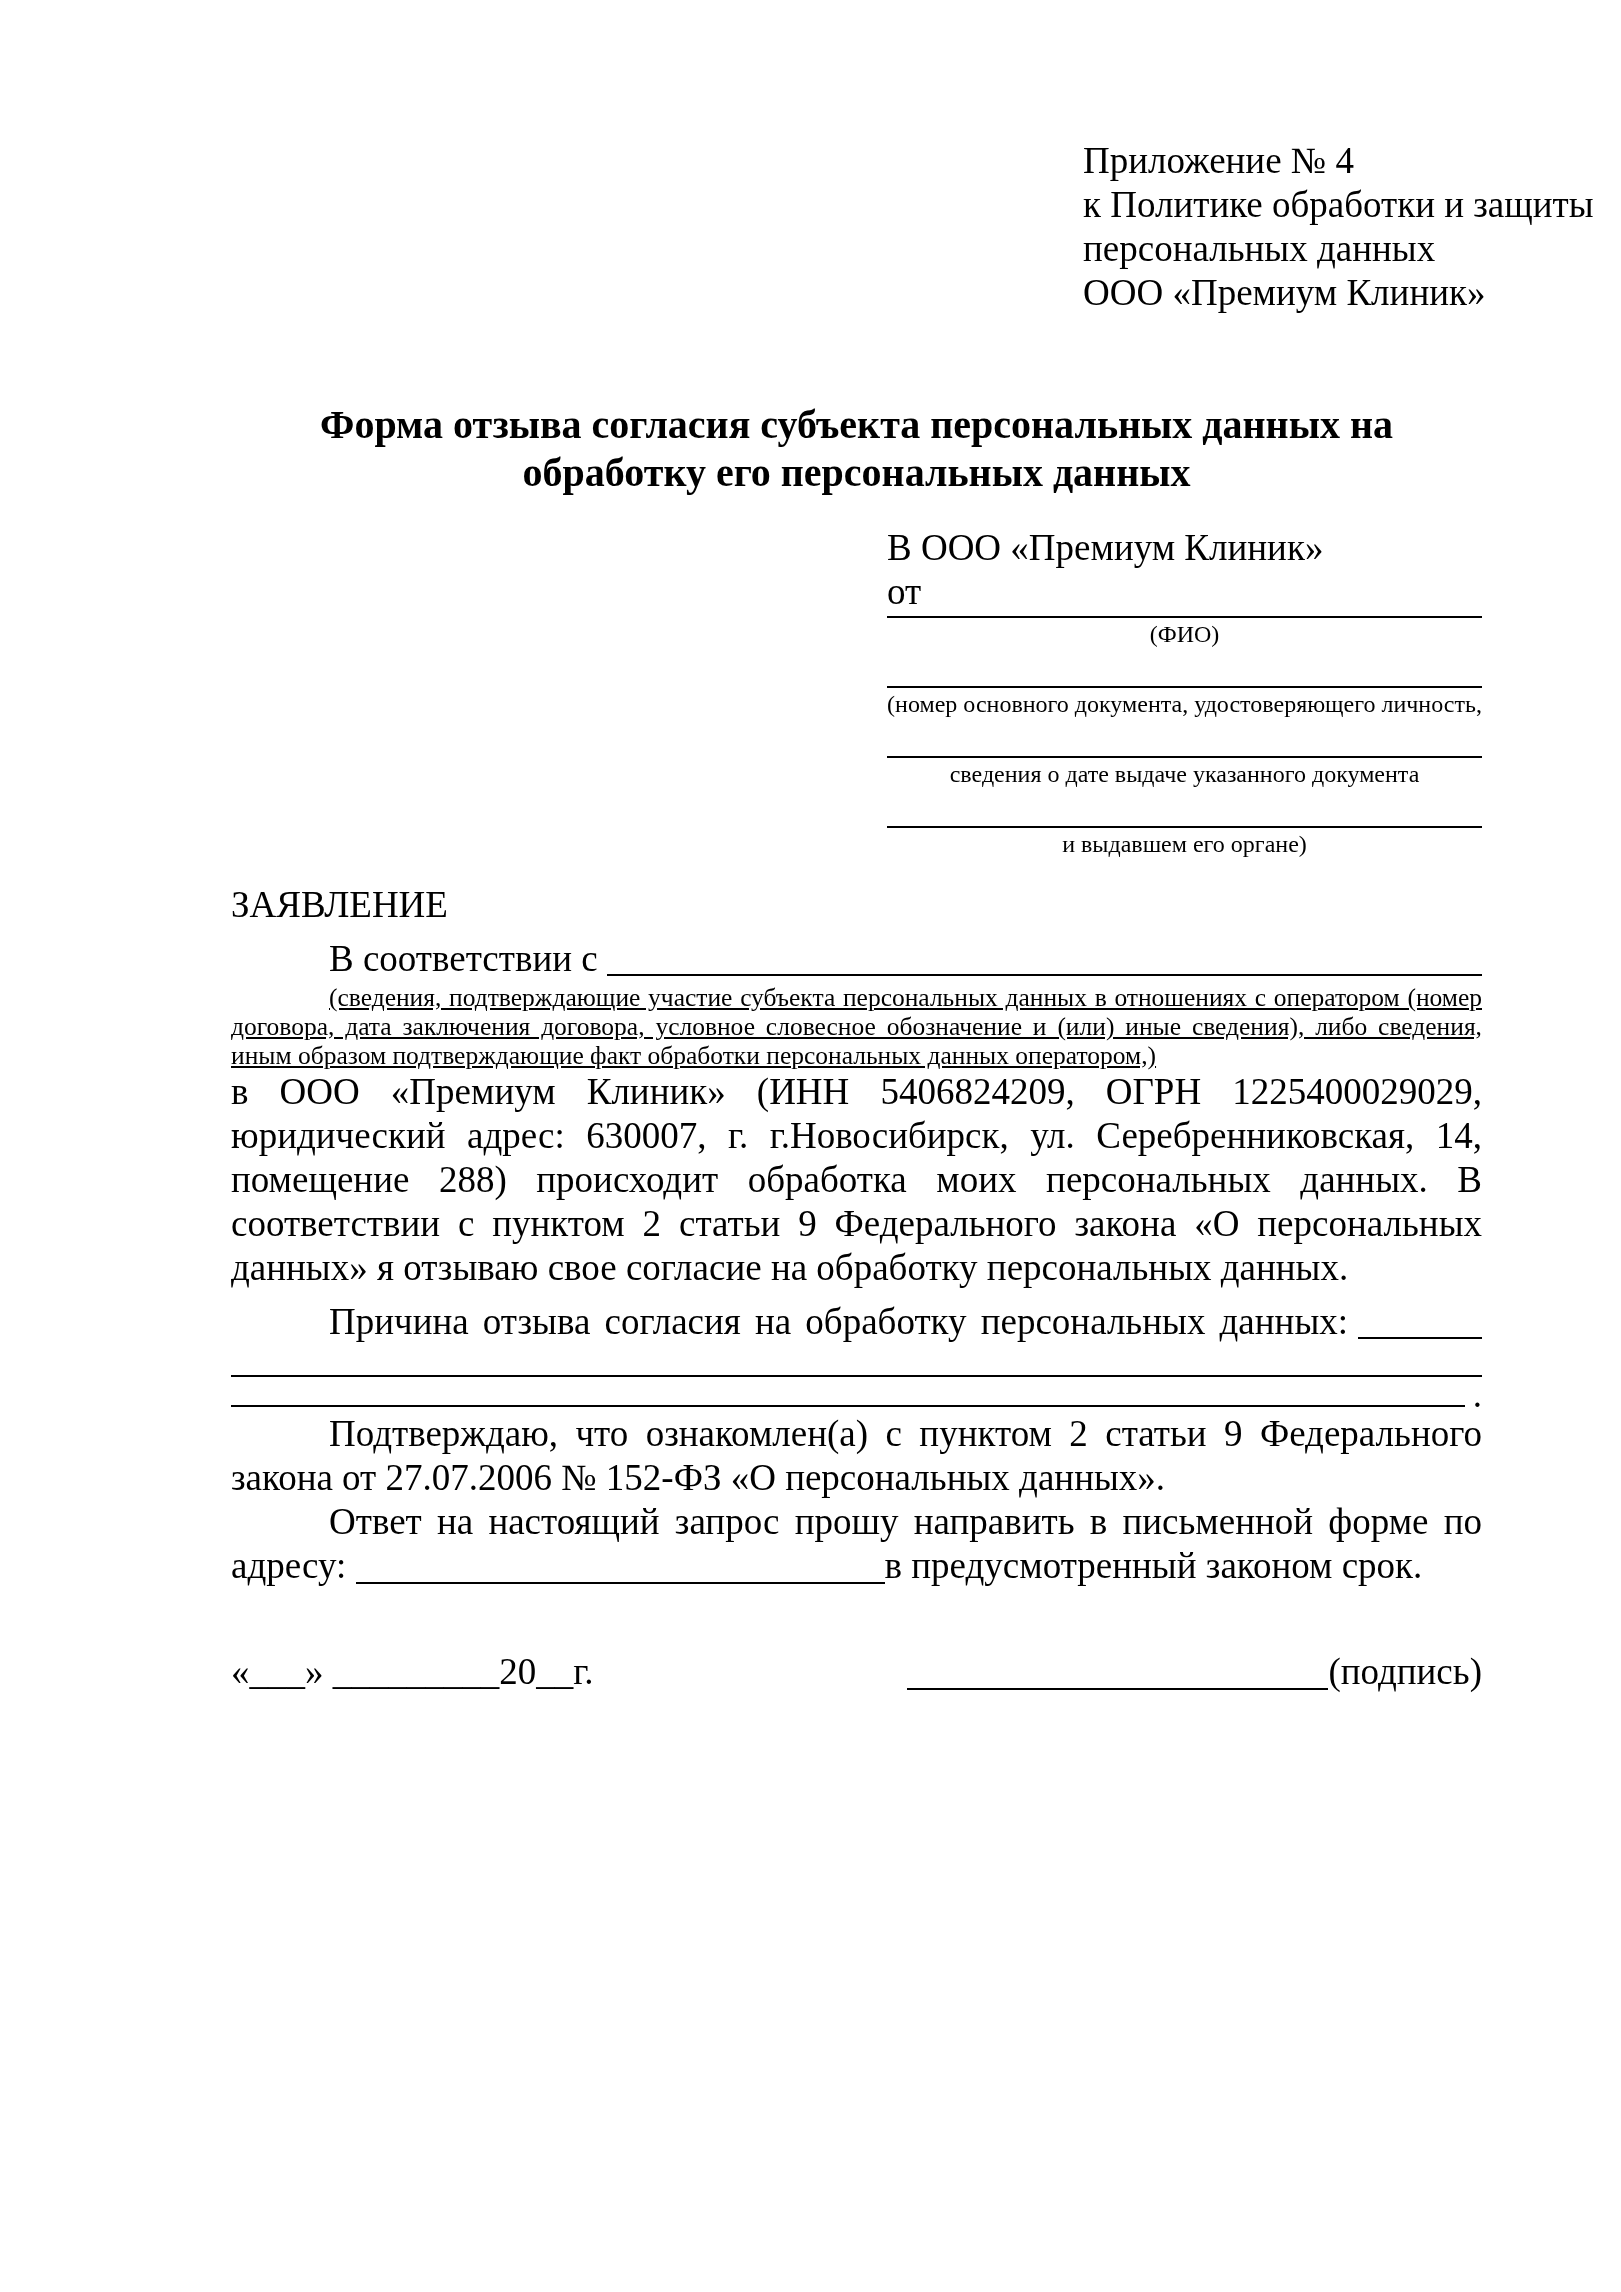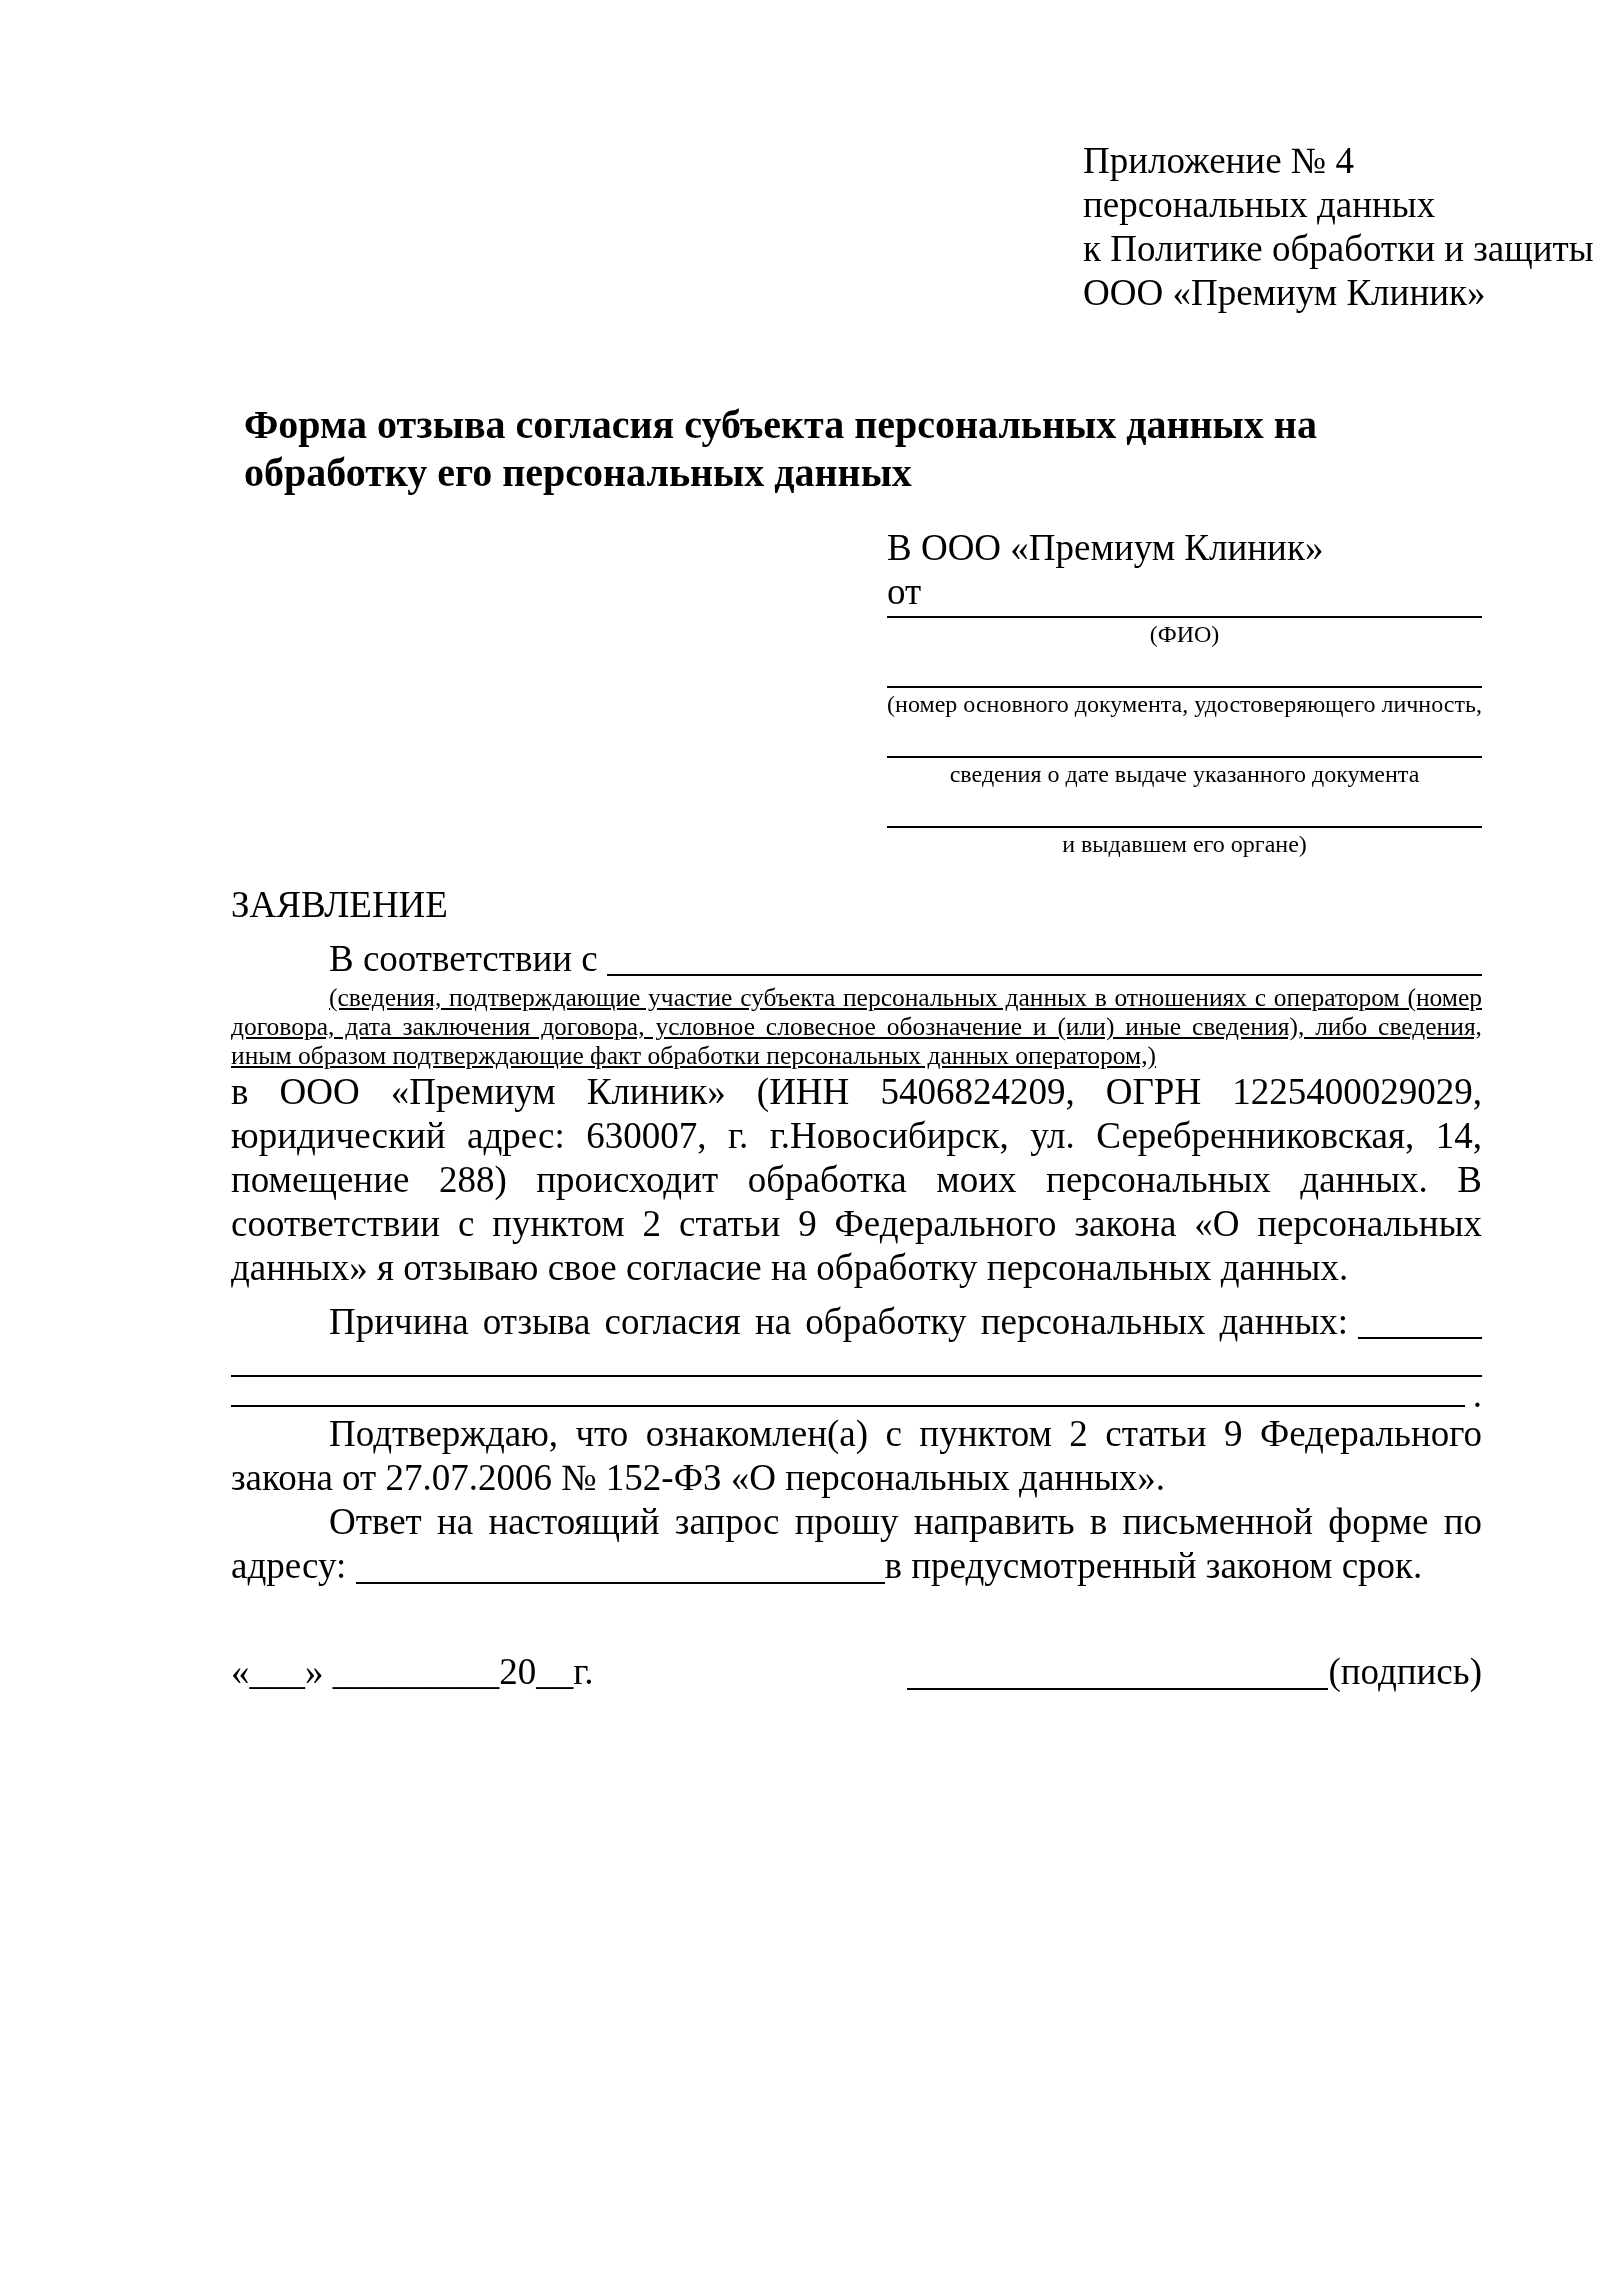--- a/index.html
+++ b/index.html
@@ -14,20 +14,21 @@
     box-sizing: border-box;
     padding: 139px 129px 0 231px;
     overflow: hidden;
   }
   .appendix { margin-left: 852px; line-height: 44px; }
   .appendix div { white-space: nowrap; }
 
   .title {
     margin: 86px auto 0;
     max-width: 1225px;
+    text-align: center;
     font-weight: 700;
     font-size: 40px;
     line-height: 48px;
   }
 
   .addressee { margin-top: 29px; margin-left: 656px; }
   .addr-line { line-height: 44px; }
   .blank { border-bottom: 2.9px solid #000; height: 35px; }
   .blank.first { height: 2px; }
   .cap { font-size: 24px; line-height: 33px; text-align: center; }
@@ -82,22 +83,22 @@
     vertical-align: -5.9px;
   }
 </style>
 </head>
 <body>
 
 <div class="page">
 
   <div class="appendix">
     <div>Приложение № 4</div>
+    <div>к Политике обработки и защиты</div>
     <div>персональных данных</div>
-    <div>к Политике обработки и защиты</div>
     <div>ООО «Премиум Клиник»</div>
   </div>
 
   <div class="title">Форма отзыва согласия субъекта персональных данных на обработку его персональных данных</div>
 
   <div class="addressee">
     <div class="addr-line">В ООО «Премиум Клиник»</div>
     <div class="addr-line">от</div>
     <div class="blank first"></div>
     <div class="cap">(ФИО)</div>

